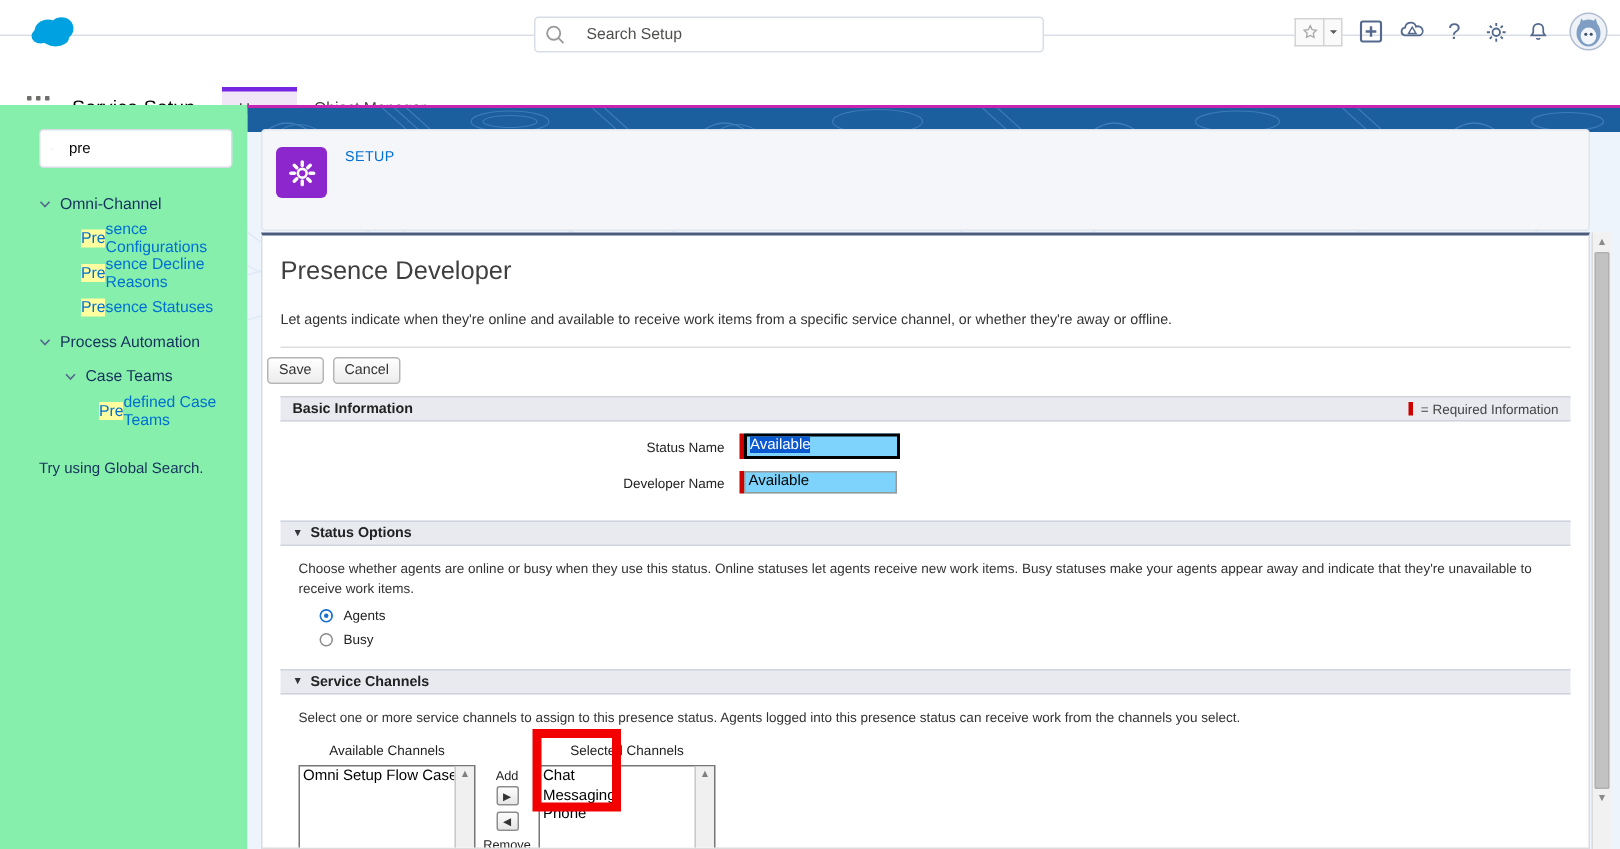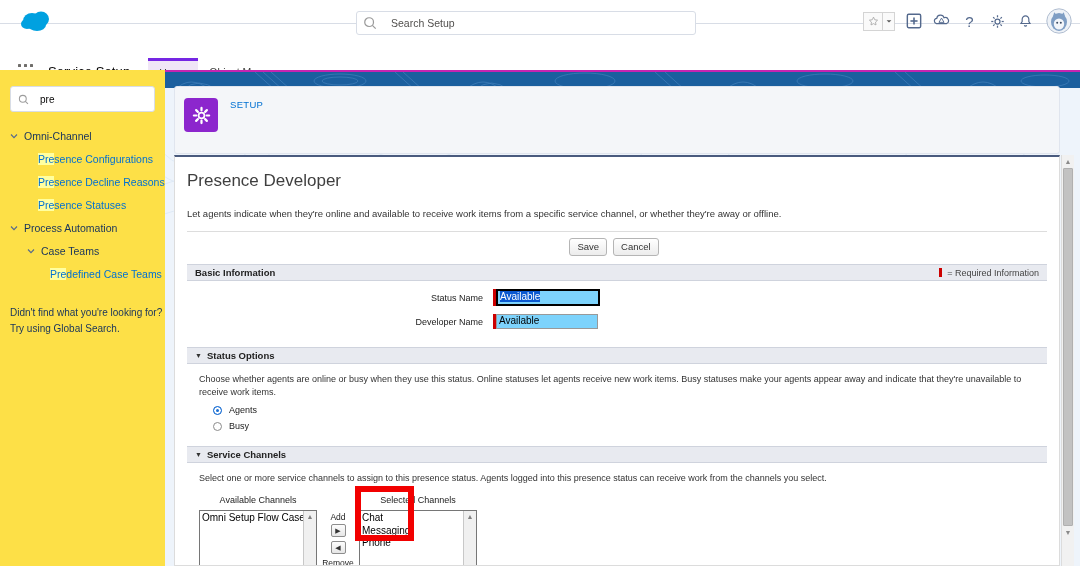--- a/index.html
+++ b/index.html
@@ -72,21 +72,22 @@
   .nav-tab {
     display: flex; align-items: center; padding: 0 11px;
     font-size: 10.5px; color: #3e3e3c; white-space: nowrap; cursor: pointer;
   }
   .nav-tab.active { background: #f0e6f7; border-top: 3px solid #7526e3; padding-top: 0px; }
   .nav-tab .caret { margin-left: 7px; font-size: 8px; color: #3e3e3c; }
 
   
   .sidebar {
     position: absolute; top: 70px; left: 0; width: 165px; height: 496px;
-    background: #fde047;
+    background: #86efac;
+    padding-left: 16px;
   }
   .sb-search {
     margin: 16px 10px 0 10px; height: 26px;
     border: 1px solid #d8dde6; border-radius: 3px; background: #fff;
     display: flex; align-items: center; padding-left: 7px;
   }
   .sb-search .mag { width: 11px; height: 11px; opacity: .6; }
   .sb-search input {
     border: 0; outline: 0; background: transparent; margin-left: 9px; width: 110px;
     font-family: "Liberation Sans", sans-serif; font-size: 10px; color: #080707;
@@ -140,21 +141,21 @@
     overflow: hidden;
   }
   .page-title {
     margin: 14px 0 0 12px; font-size: 17px; color: #3f3f3f; font-weight: 400;
   }
   .page-desc {
     margin: 16px 12px 0 12px; font-size: 9.5px; color: #333; line-height: 14px;
   }
   .hr-thin { margin: 10px 12px 0 12px; border-top: 1px solid #ddd; }
 
-  .btn-row { display: flex; justify-content: center; padding: 6px 6px 8px 0; }
+  .btn-row { display: flex; justify-content: flex-start; padding: 6px 6px 8px 0; }
   .cls-btn {
     font-family: "Liberation Sans", sans-serif; font-size: 9.5px; color: #333;
     background: linear-gradient(to bottom, #ffffff 0%, #ececec 100%);
     border: 1px solid #b5b5b5; border-radius: 3px;
     padding: 2px 7px 3px 7px; margin: 0 3px; cursor: pointer; line-height: 11px;
   }
 
   .section-bar {
     margin: 0 12px; background: #e8eaf0; border-top: 1px solid #cfd3dd;
     border-bottom: 1px solid #cfd3dd; height: 17px;
@@ -400,21 +401,20 @@
         <span>Case Teams</span>
       </div>
 
       <div class="tree-node tree-leaf-l2">
         <span class="hl">Pre</span>
           <span>defined Case Teams</span>
       </div>
     </div>
 
     <div class="sb-foot">
-      <div>Didn't find what you're looking for?</div>
       <div>Try using Global Search.</div>
     </div>
   </div>
 
   <div class="backdrop">
     <svg class="backdrop-pattern" viewBox="0 0 915 496" preserveAspectRatio="none">
       <g fill="none" stroke="#cfe0f2" stroke-width="1">
         <circle cx="40" cy="40" r="60"></circle>
           <circle cx="40" cy="40" r="78"></circle>
         <circle cx="250" cy="-20" r="90"></circle>

